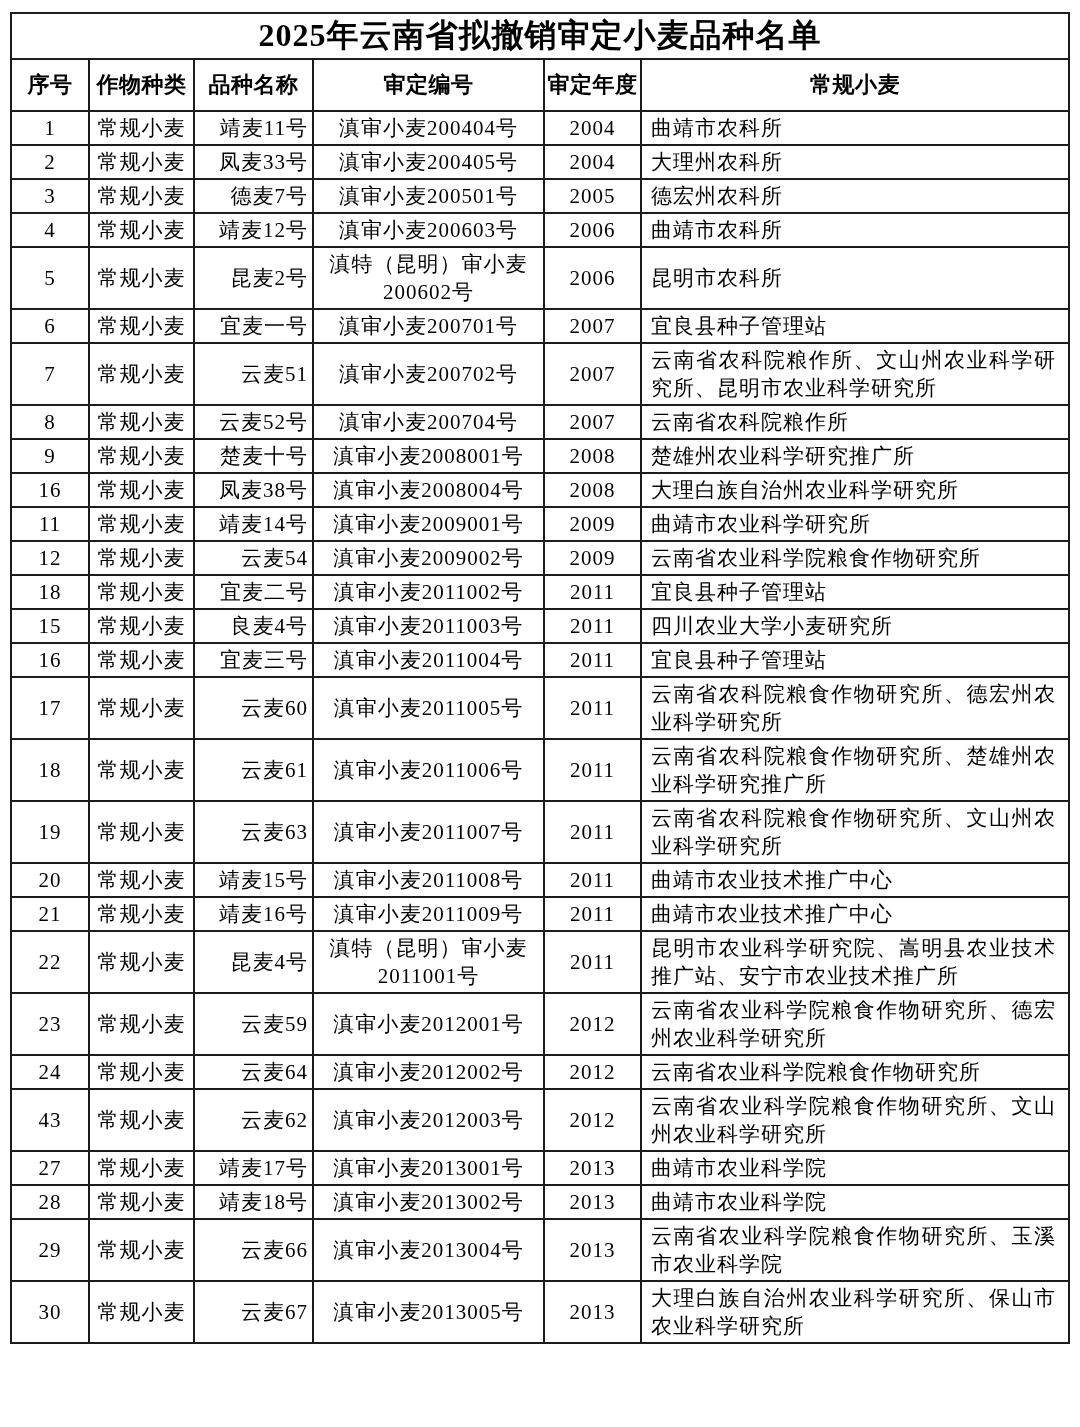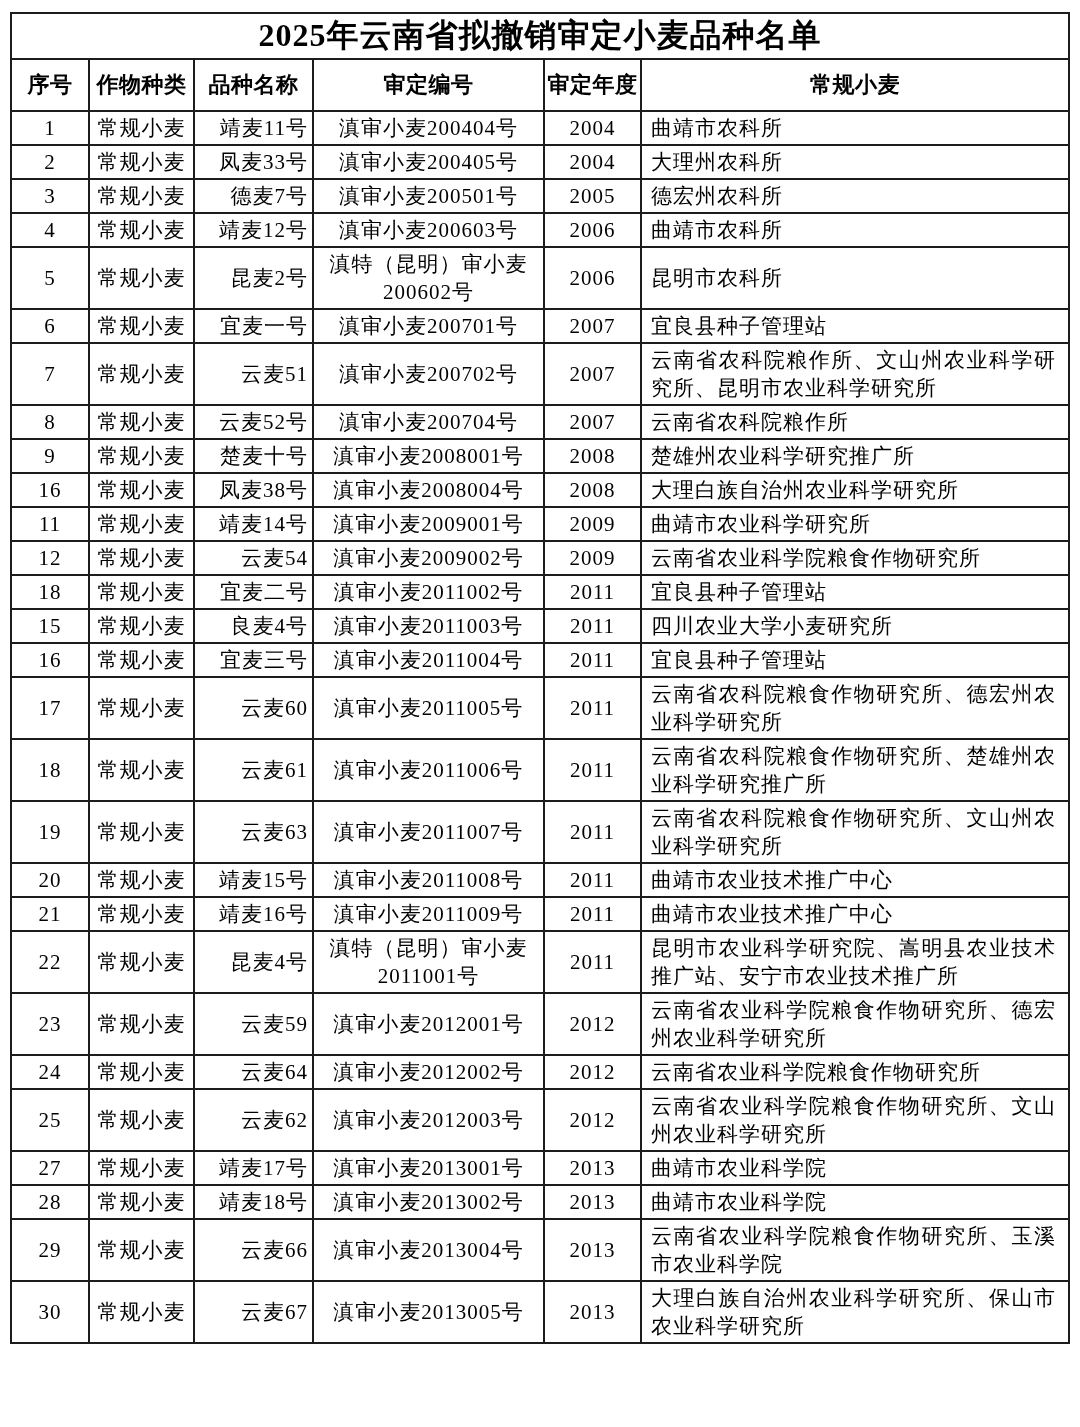--- a/index.html
+++ b/index.html
@@ -279,21 +279,21 @@
         </tr>
         <tr>
           <td class="cell-seq">24</td>
           <td class="cell-crop-type">常规小麦</td>
           <td class="cell-variety-name">云麦64</td>
           <td class="cell-approval-number">滇审小麦2012002号</td>
           <td class="cell-approval-year">2012</td>
           <td class="cell-applicant">云南省农业科学院粮食作物研究所</td>
         </tr>
         <tr>
-          <td class="cell-seq">25</td>
+          <td class="cell-seq">43</td>
           <td class="cell-crop-type">常规小麦</td>
           <td class="cell-variety-name">云麦62</td>
           <td class="cell-approval-number">滇审小麦2012003号</td>
           <td class="cell-approval-year">2012</td>
           <td class="cell-applicant">云南省农业科学院粮食作物研究所、文山州农业科学研究所</td>
         </tr>
         <tr>
           <td class="cell-seq">27</td>
           <td class="cell-crop-type">常规小麦</td>
           <td class="cell-variety-name">靖麦17号</td>

